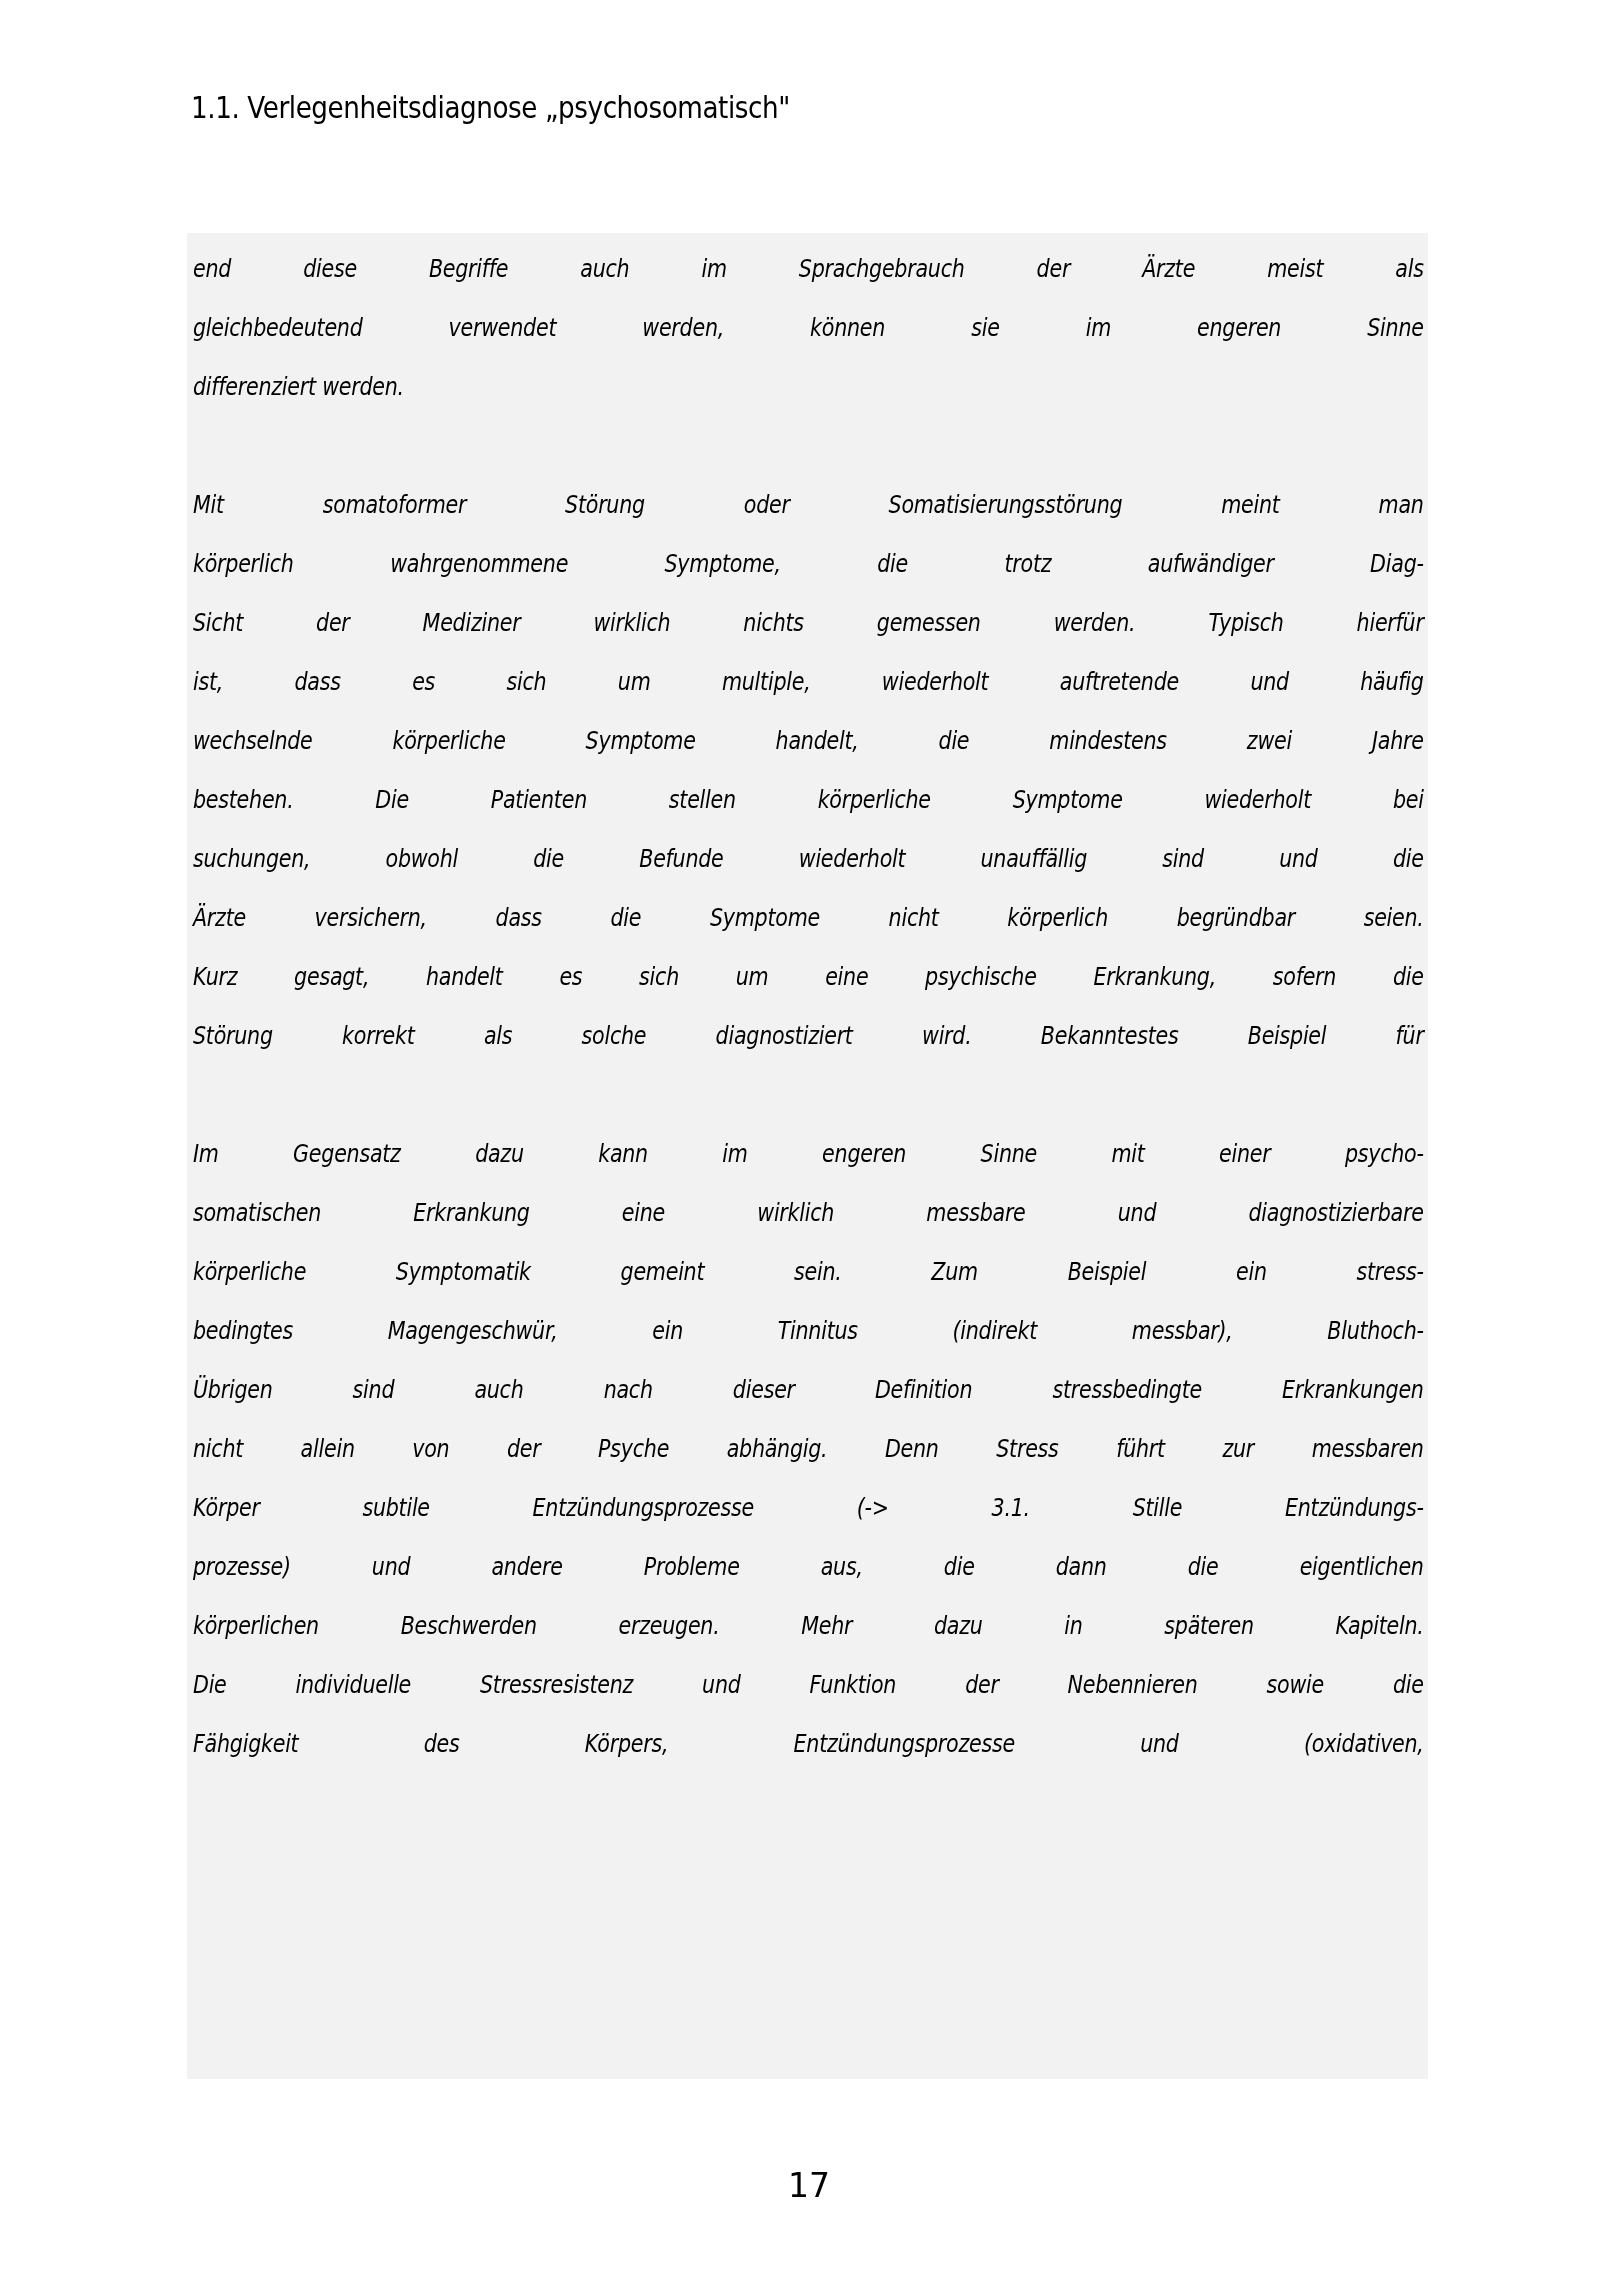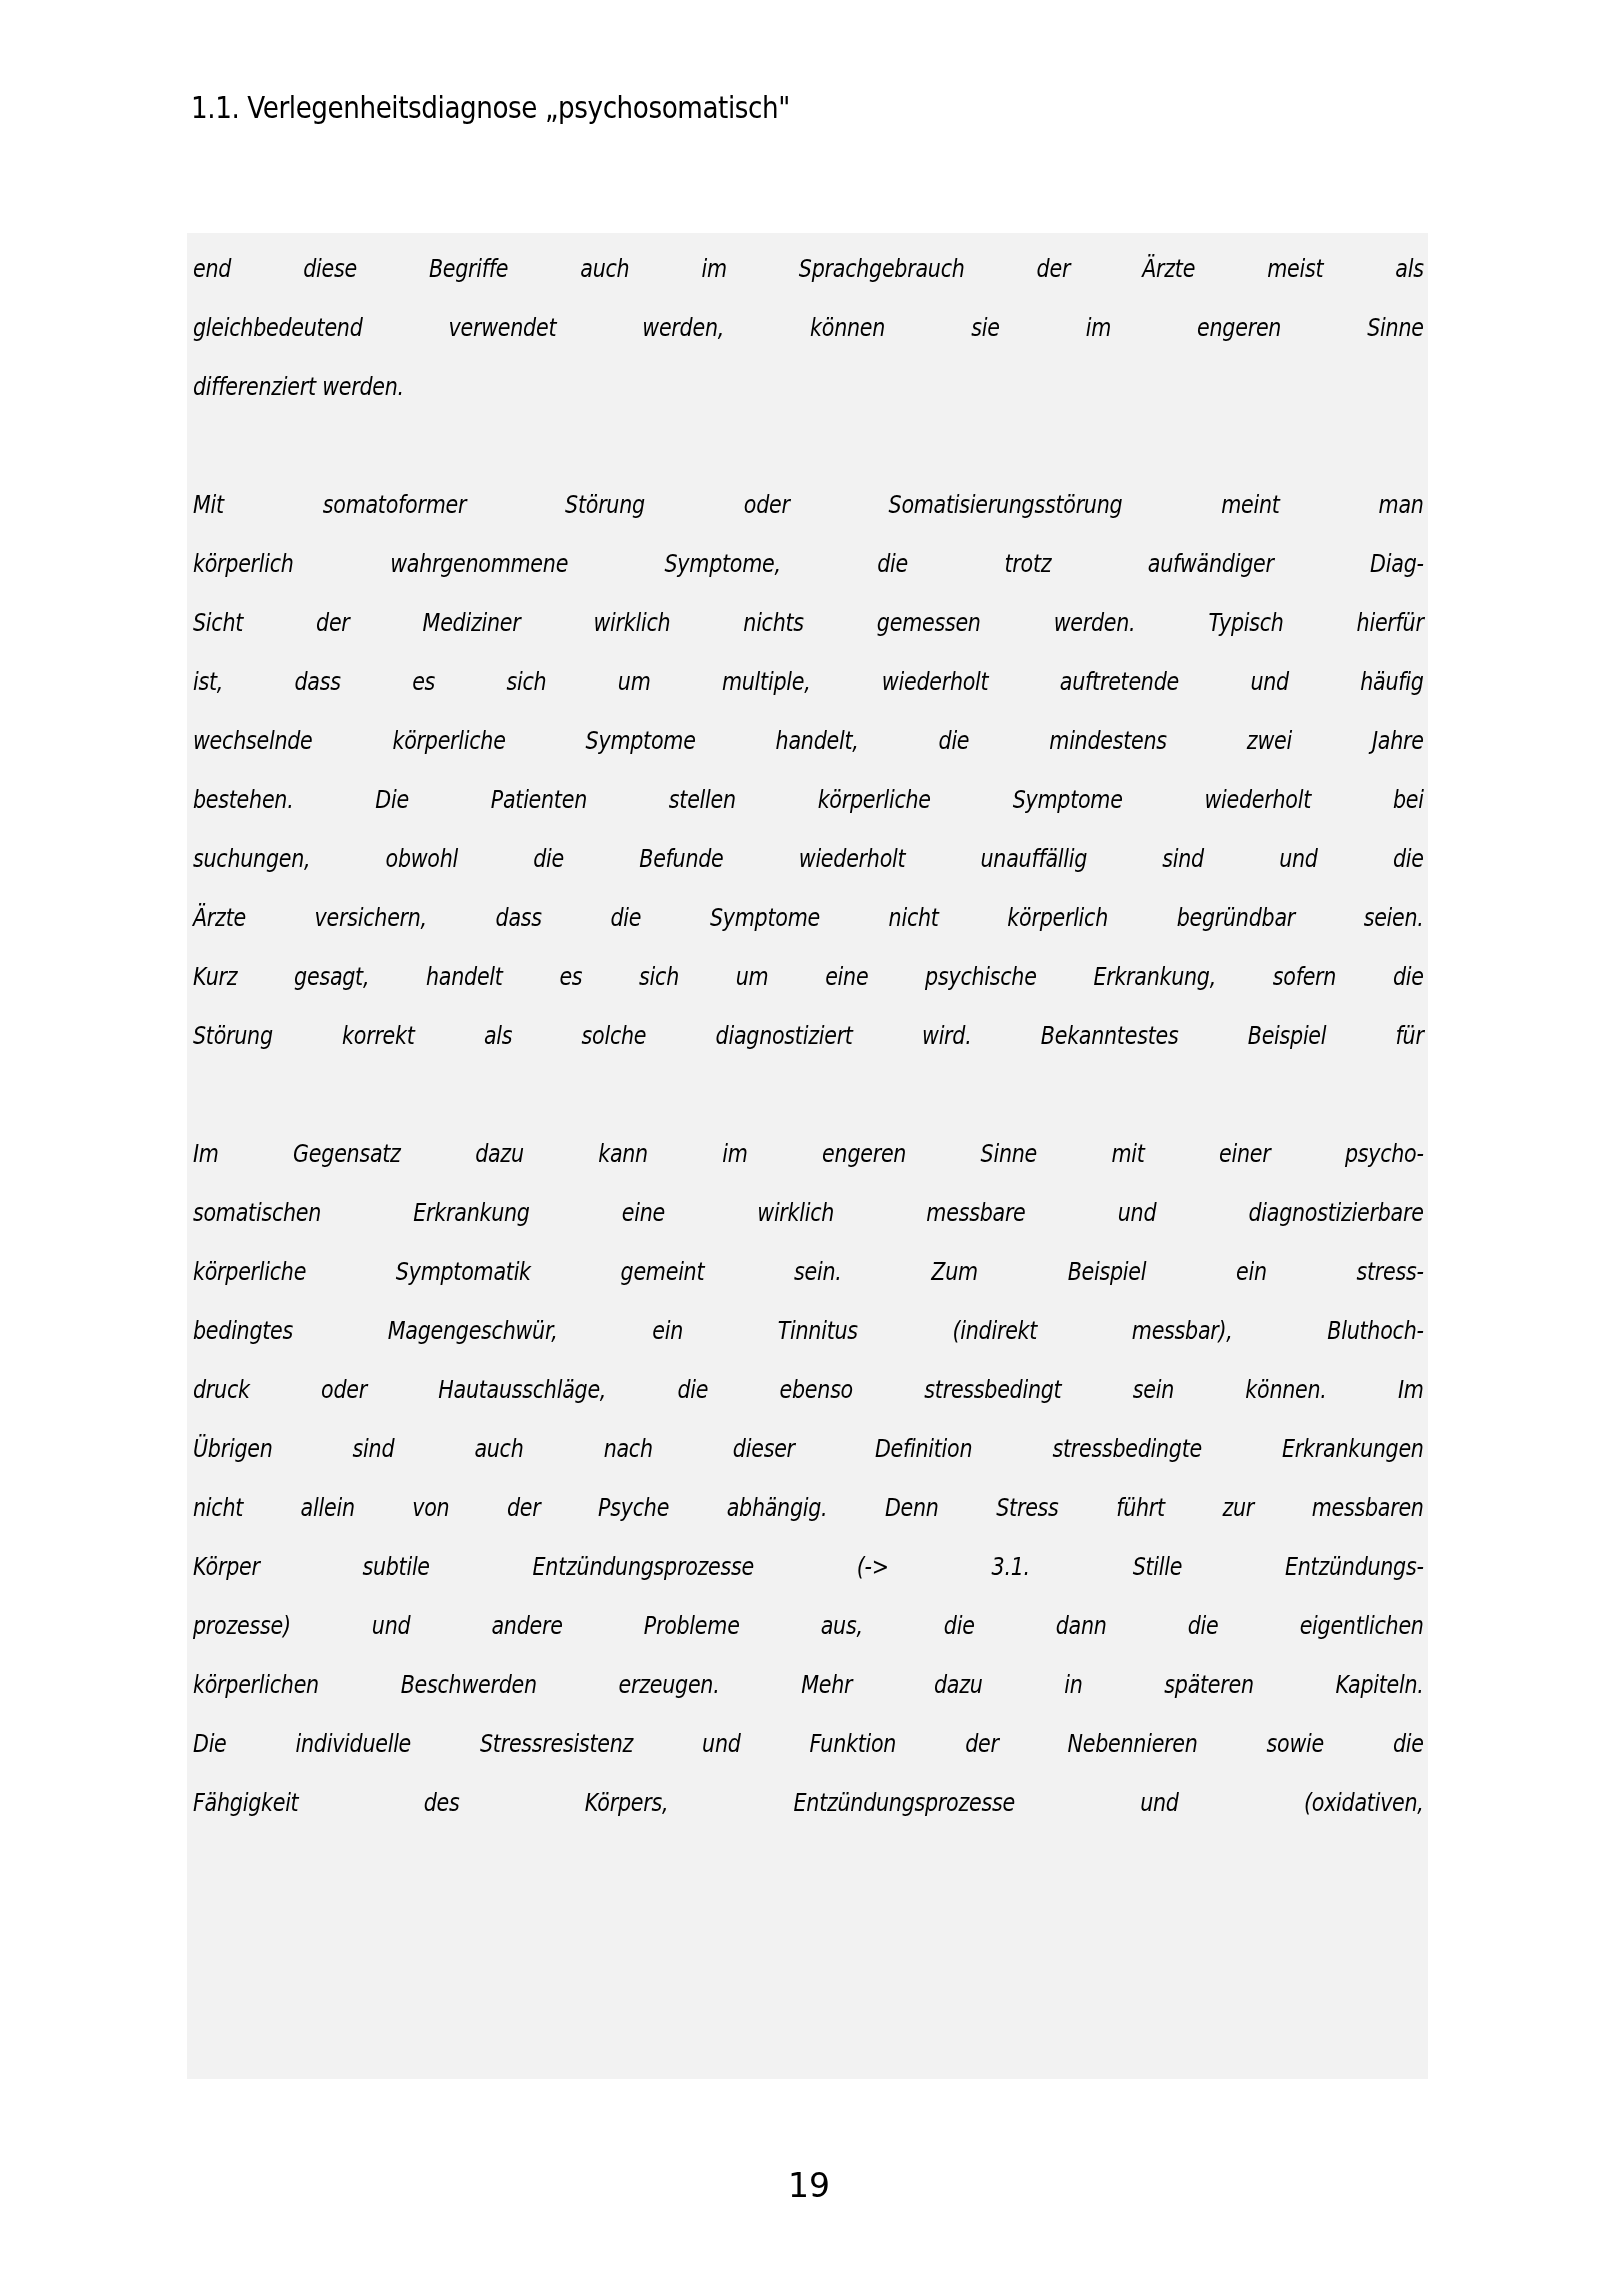--- a/index.html
+++ b/index.html
@@ -141,23 +141,20 @@
     <span class="line">
         <span class="line-inner">somatischen Erkrankung eine wirklich messbare und diagnostizierbare</span>
       </span>
     <span class="line">
         <span class="line-inner">körperliche Symptomatik gemeint sein. Zum Beispiel ein stress-</span>
       </span>
     <span class="line">
         <span class="line-inner">bedingtes Magengeschwür, ein Tinnitus (indirekt messbar), Bluthoch-</span>
       </span>
     <span class="line">
-        <span class="line-inner">druck oder Hautausschläge, die ebenso stressbedingt sein können. Im</span>
-      </span>
-    <span class="line">
         <span class="line-inner">Übrigen sind auch nach dieser Definition stressbedingte Erkrankungen</span>
       </span>
     <span class="line">
         <span class="line-inner">nicht allein von der Psyche abhängig. Denn Stress führt zur messbaren</span>
       </span>
     <span class="line">
         <span class="line-inner">Körper subtile Entzündungsprozesse (-&gt; 3.1. Stille Entzündungs-</span>
       </span>
     <span class="line">
         <span class="line-inner">prozesse) und andere Probleme aus, die dann die eigentlichen</span>
@@ -167,14 +164,14 @@
       </span>
     <span class="line">
         <span class="line-inner">Die individuelle Stressresistenz und Funktion der Nebennieren sowie die</span>
       </span>
     <span class="line">
         <span class="line-inner">Fähgigkeit des Körpers, Entzündungsprozesse und (oxidativen,</span>
       </span>
   </div>
 </div>
 
-<div class="page-number">19</div>
+<div class="page-number">17</div>
 
 
 </body></html>

